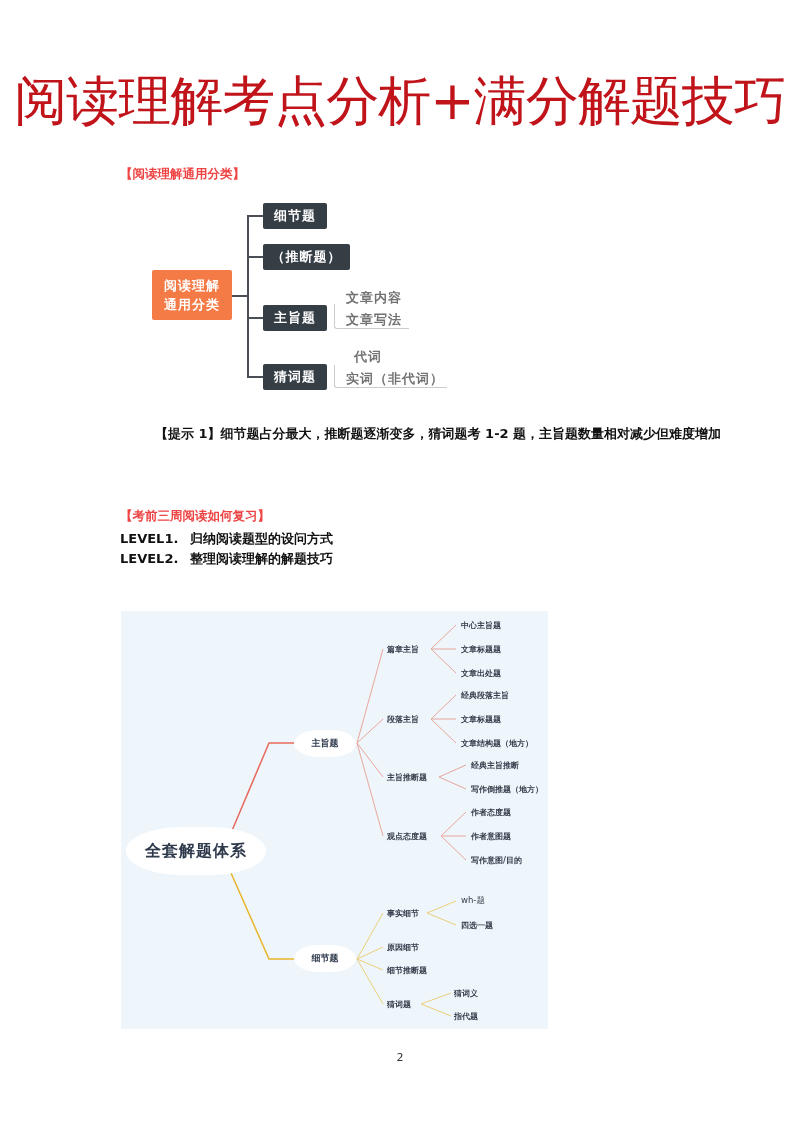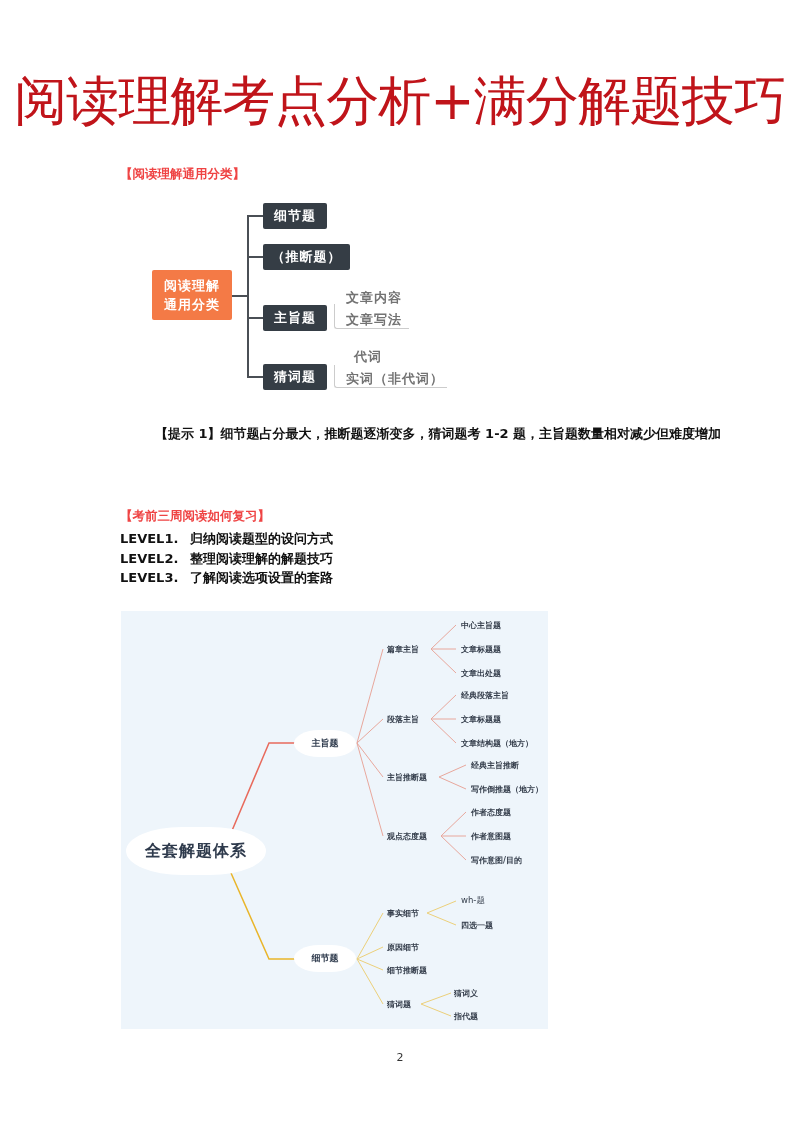--- a/index.html
+++ b/index.html
@@ -68,24 +68,20 @@
 <div class="sec-head" style="top:508px;">【考前三周阅读如何复习】</div>
 
 <div class="levels">
   <div class="lv">
       <span class="k">LEVEL1.</span>
       <span>归纳阅读题型的设问方式</span>
     </div>
   <div class="lv">
       <span class="k">LEVEL2.</span>
       <span>整理阅读理解的解题技巧</span>
-    </div>
-  <div class="lv">
-      <span class="k">LEVEL3.</span>
-      <span>了解阅读选项设置的套路</span>
     </div>
 </div>
 
 <div class="mm">
   <svg width="427" height="418" viewBox="0 0 427 418">
 
     <polyline points="110,222 148,132 178,132" fill="none" stroke="#e86a5c" stroke-width="1.5"></polyline>
     <polyline points="110,262 148,348 178,348" fill="none" stroke="#e9b52a" stroke-width="1.5"></polyline>
 
     <g stroke="#e8a79c" stroke-width="1" fill="none">

